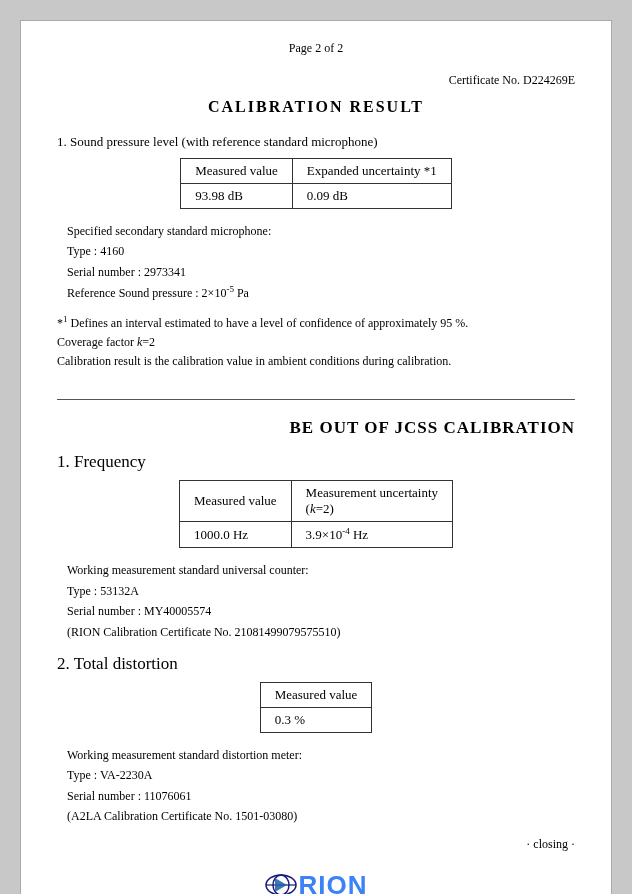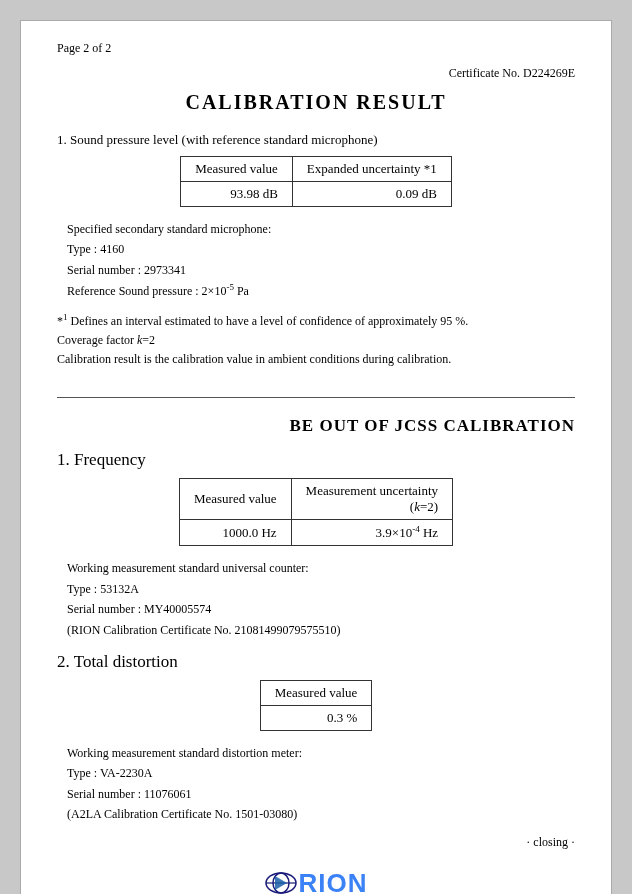--- a/index.html
+++ b/index.html
@@ -15,48 +15,48 @@
     .page {
       width: 592px;
       min-height: 854px;
       background: #fff;
       border: 1px solid #aaa;
       margin: 20px auto;
       padding: 20px 36px 20px 36px;
       position: relative;
     }
     .page-header {
-      text-align: left;
-      font-size: 12px;
-      margin-bottom: 10px;
+      text-align: center;
+      font-size: 12px;
+      margin-bottom: 17px;
     }
     .cert-no {
       text-align: right;
       font-size: 12px;
       margin-bottom: 10px;
     }
     .main-title {
       text-align: center;
-      font-size: 20px;
+      font-size: 16px;
       font-weight: bold;
       letter-spacing: 2px;
       margin-bottom: 18px;
     }
     .section-title {
       font-size: 13px;
       margin-bottom: 8px;
     }
     table {
       border-collapse: collapse;
       margin: 0 auto 6px auto;
     }
     table td, table th {
       border: 1px solid #333;
       padding: 4px 14px;
-      text-align: right;
+      text-align: left;
       font-size: 13px;
       font-family: 'Times New Roman', Times, serif;
     }
     table th {
       background: #fff;
       font-weight: normal;
     }
     .specs {
       font-size: 12px;
       margin-left: 10px;

